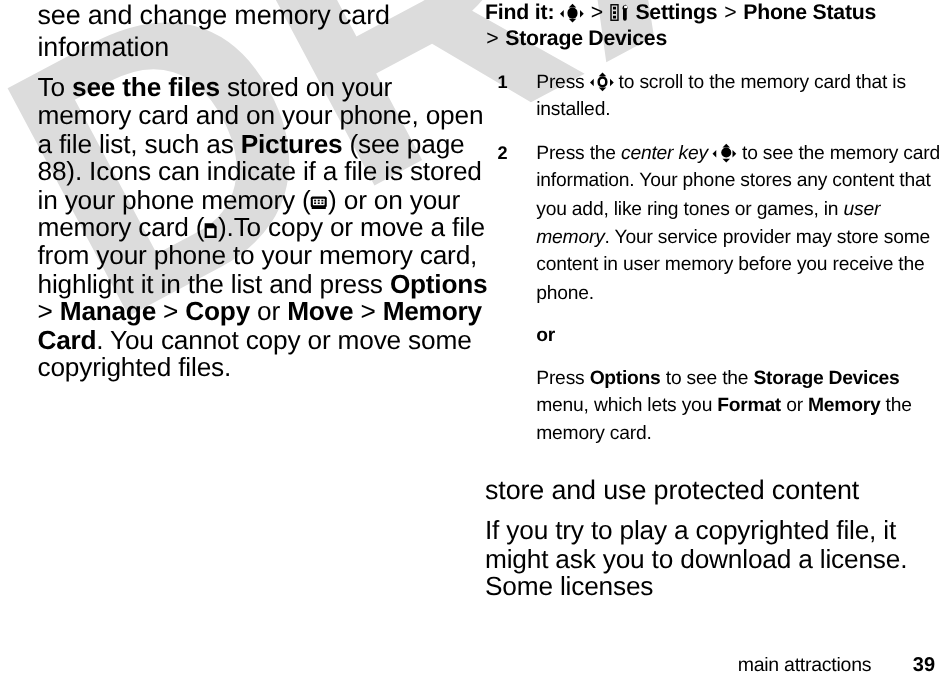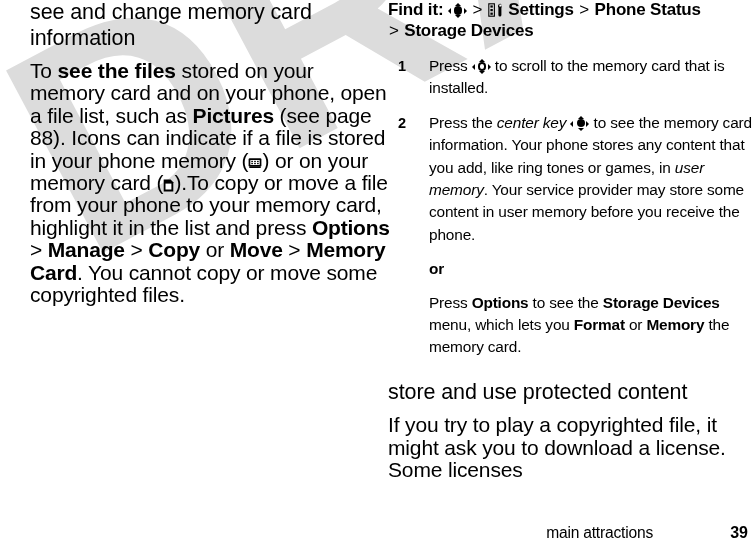--- a/index.html
+++ b/index.html
@@ -216,21 +216,20 @@
     width: 756px;
     height: 22px;
     z-index: 3;
   }
   #footer-inner {
     position: absolute;
     right: 8px;
     bottom: 0;
     display: flex;
     align-items: flex-start;
-    gap: 44px;
   }
   #footer-section {
     font-size: 15.6px;
     letter-spacing: -0.2px;
   }
   #footer-page {
     font-size: 16px;
     font-weight: bold;
     margin-left: 25px;
     min-width: 26px;

